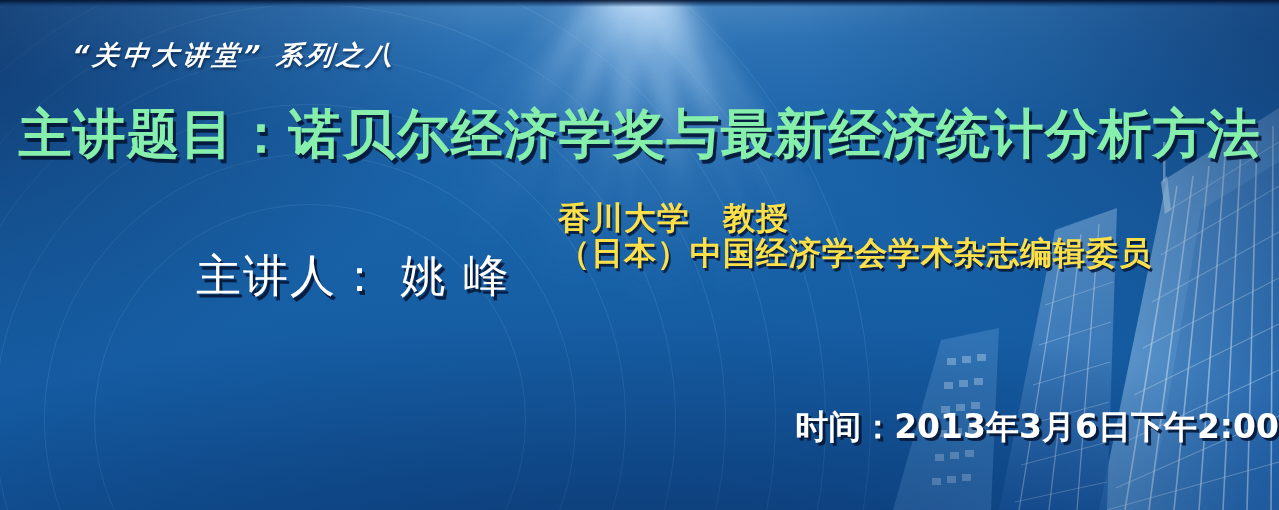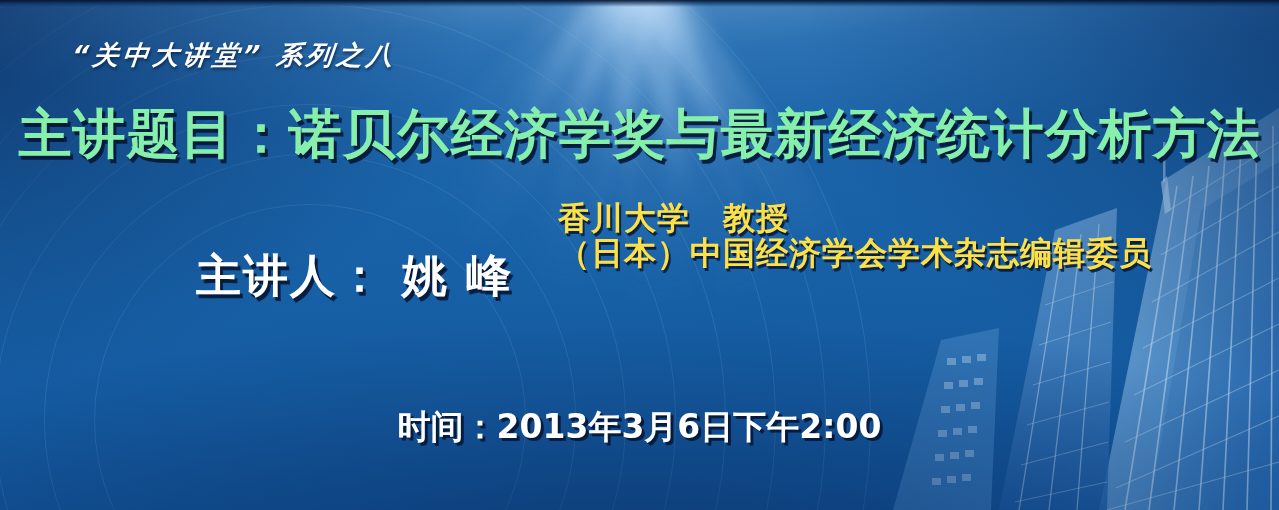--- a/index.html
+++ b/index.html
@@ -128,21 +128,21 @@
     text-shadow:
       3px 4px 0 rgba(5,24,55,0.85),
       2px 3px 1px rgba(5,24,55,0.55);
   }
 
   .speaker {
     position: absolute;
     left: 196px;
     top: 246px;
     font-size: 45px;
-    font-weight: bold;
+    font-weight: normal;
     color: #ffffff;
     letter-spacing: 2px;
     white-space: nowrap;
     text-shadow:
       3px 4px 0 rgba(5,24,55,0.85),
       2px 3px 1px rgba(5,24,55,0.5);
   }
 
   .credentials {
     position: absolute;
@@ -163,21 +163,21 @@
       2px 3px 0 rgba(5,24,55,0.8),
       1px 2px 1px rgba(5,24,55,0.5);
   }
 
   .footer {
     position: absolute;
     left: 0;
     right: 0;
     top: 405px;
     display: flex;
-    justify-content: center;
+    justify-content: flex-end;
     align-items: baseline;
     gap: 22px;
     white-space: nowrap;
   }
   .footer-item {
     font-size: 33px;
     font-weight: bold;
     color: #ffffff;
     letter-spacing: 0px;
     text-shadow:

